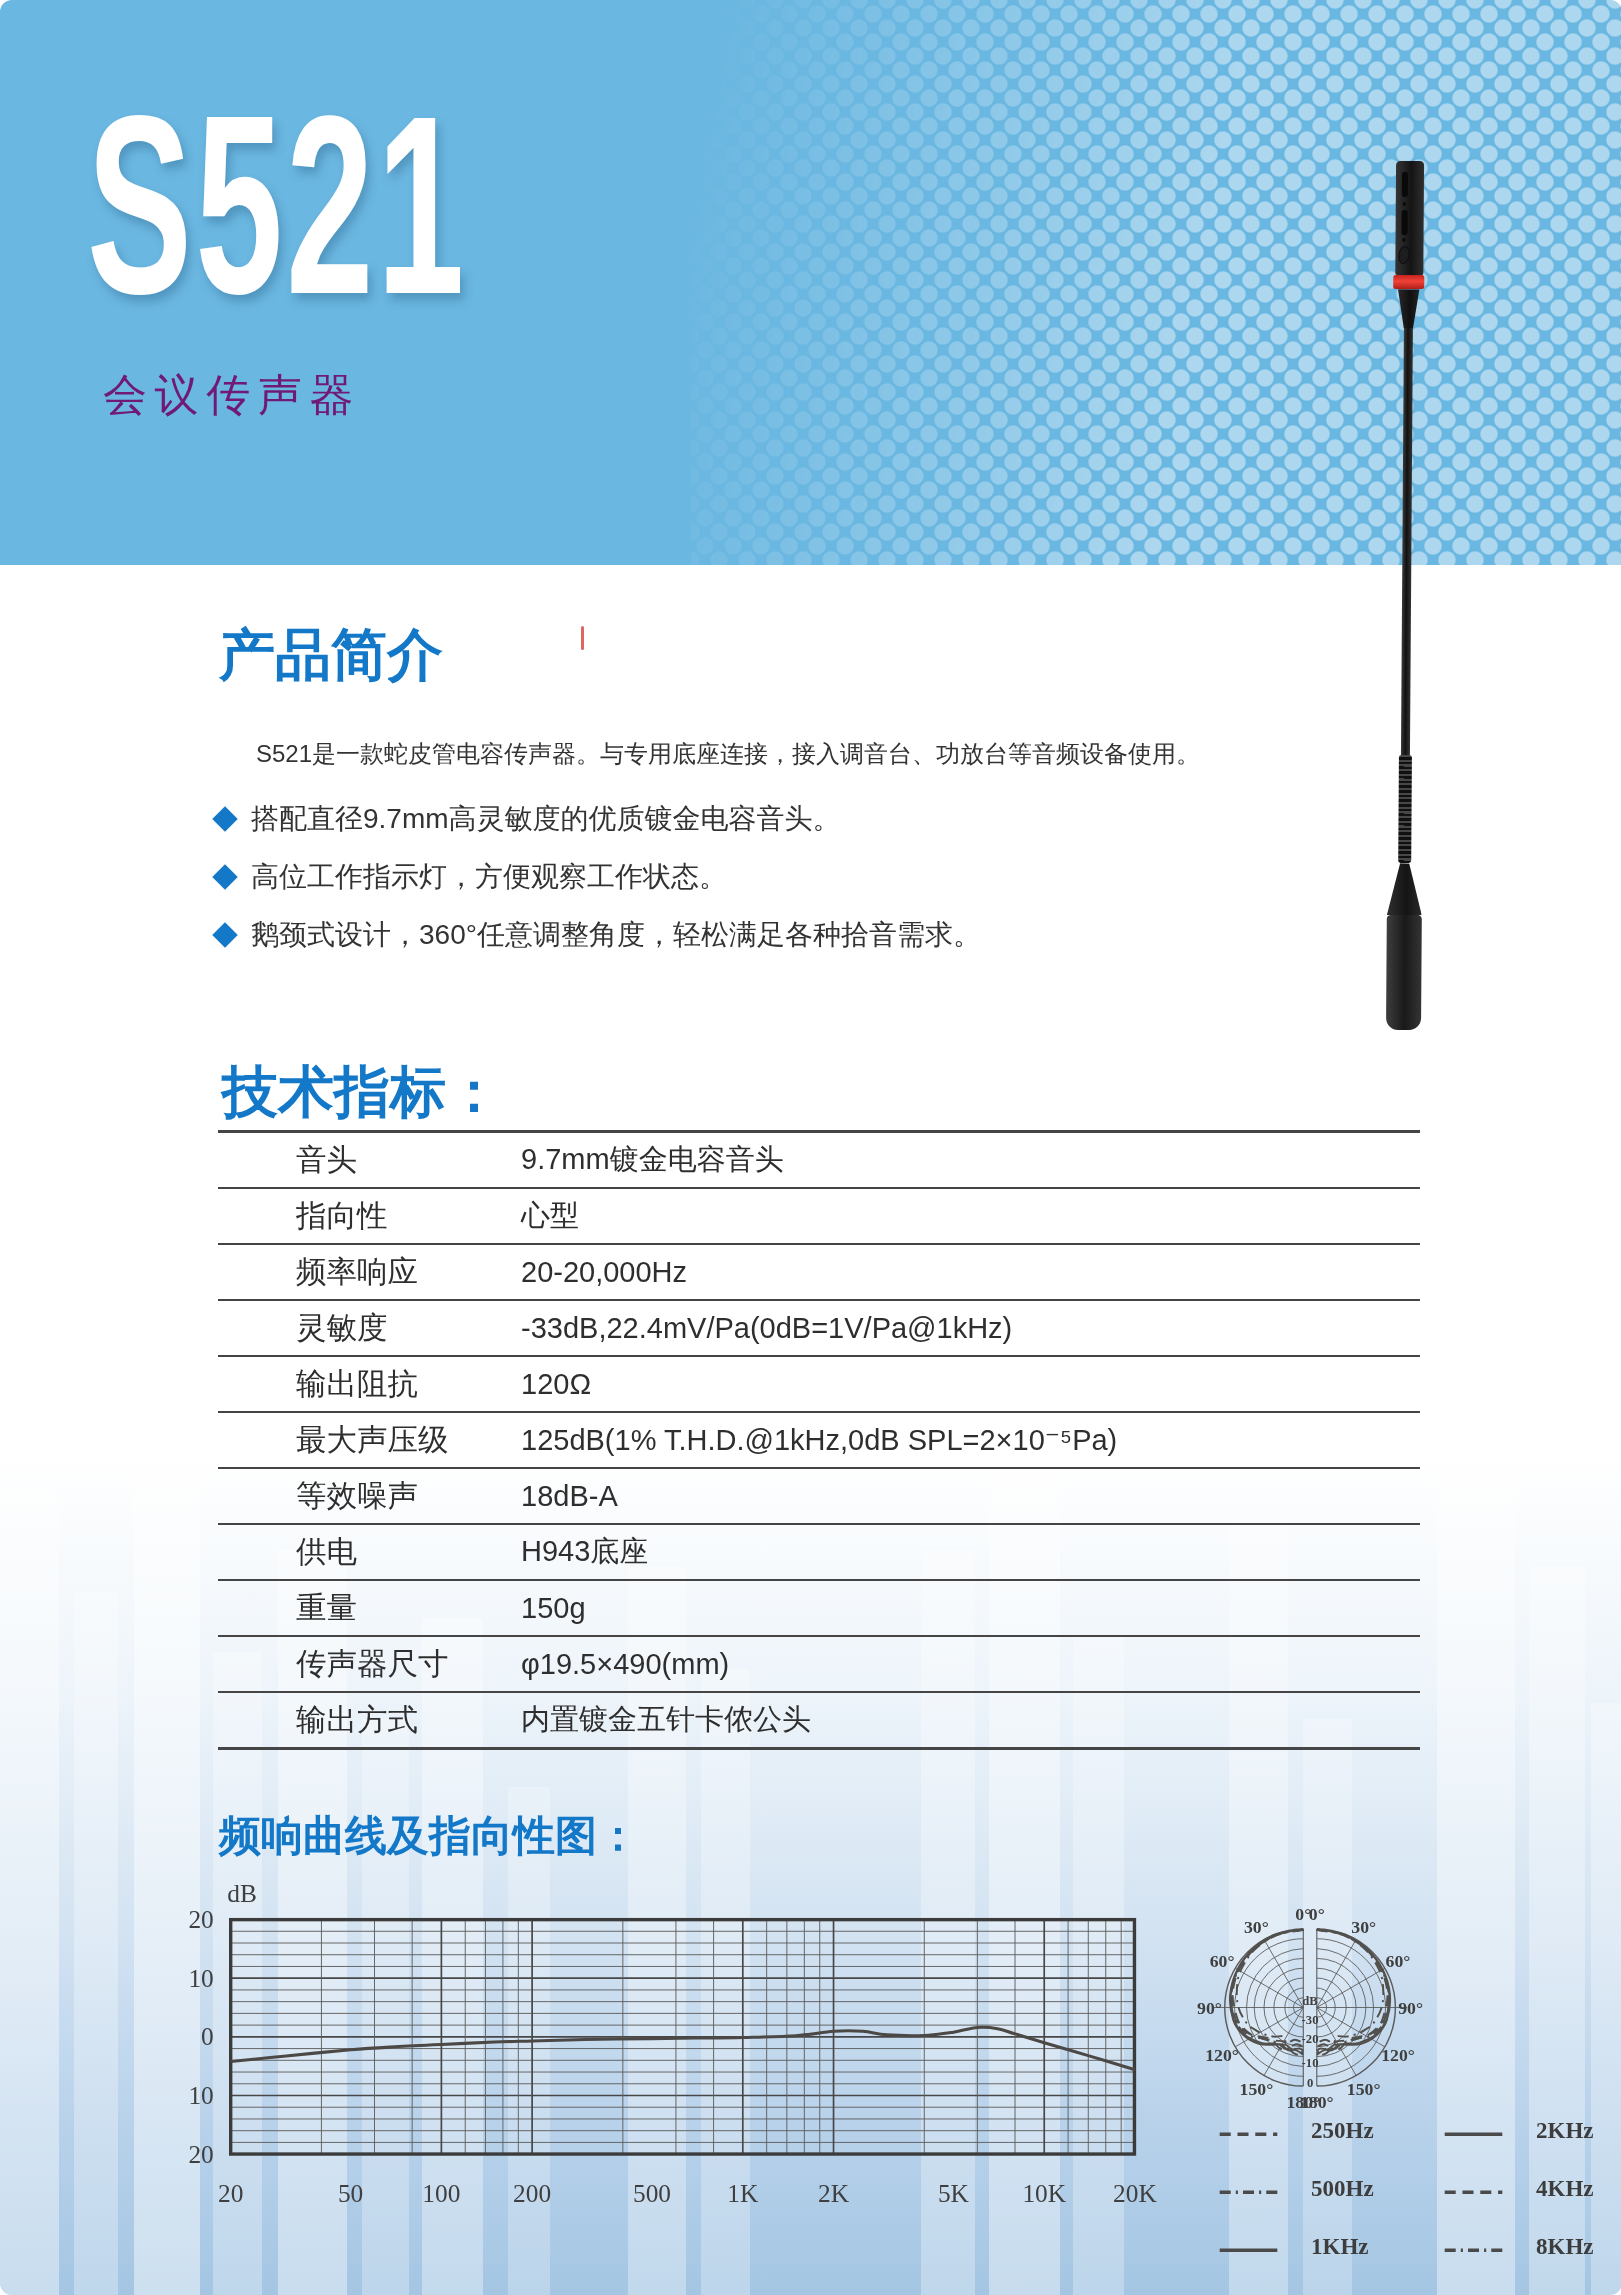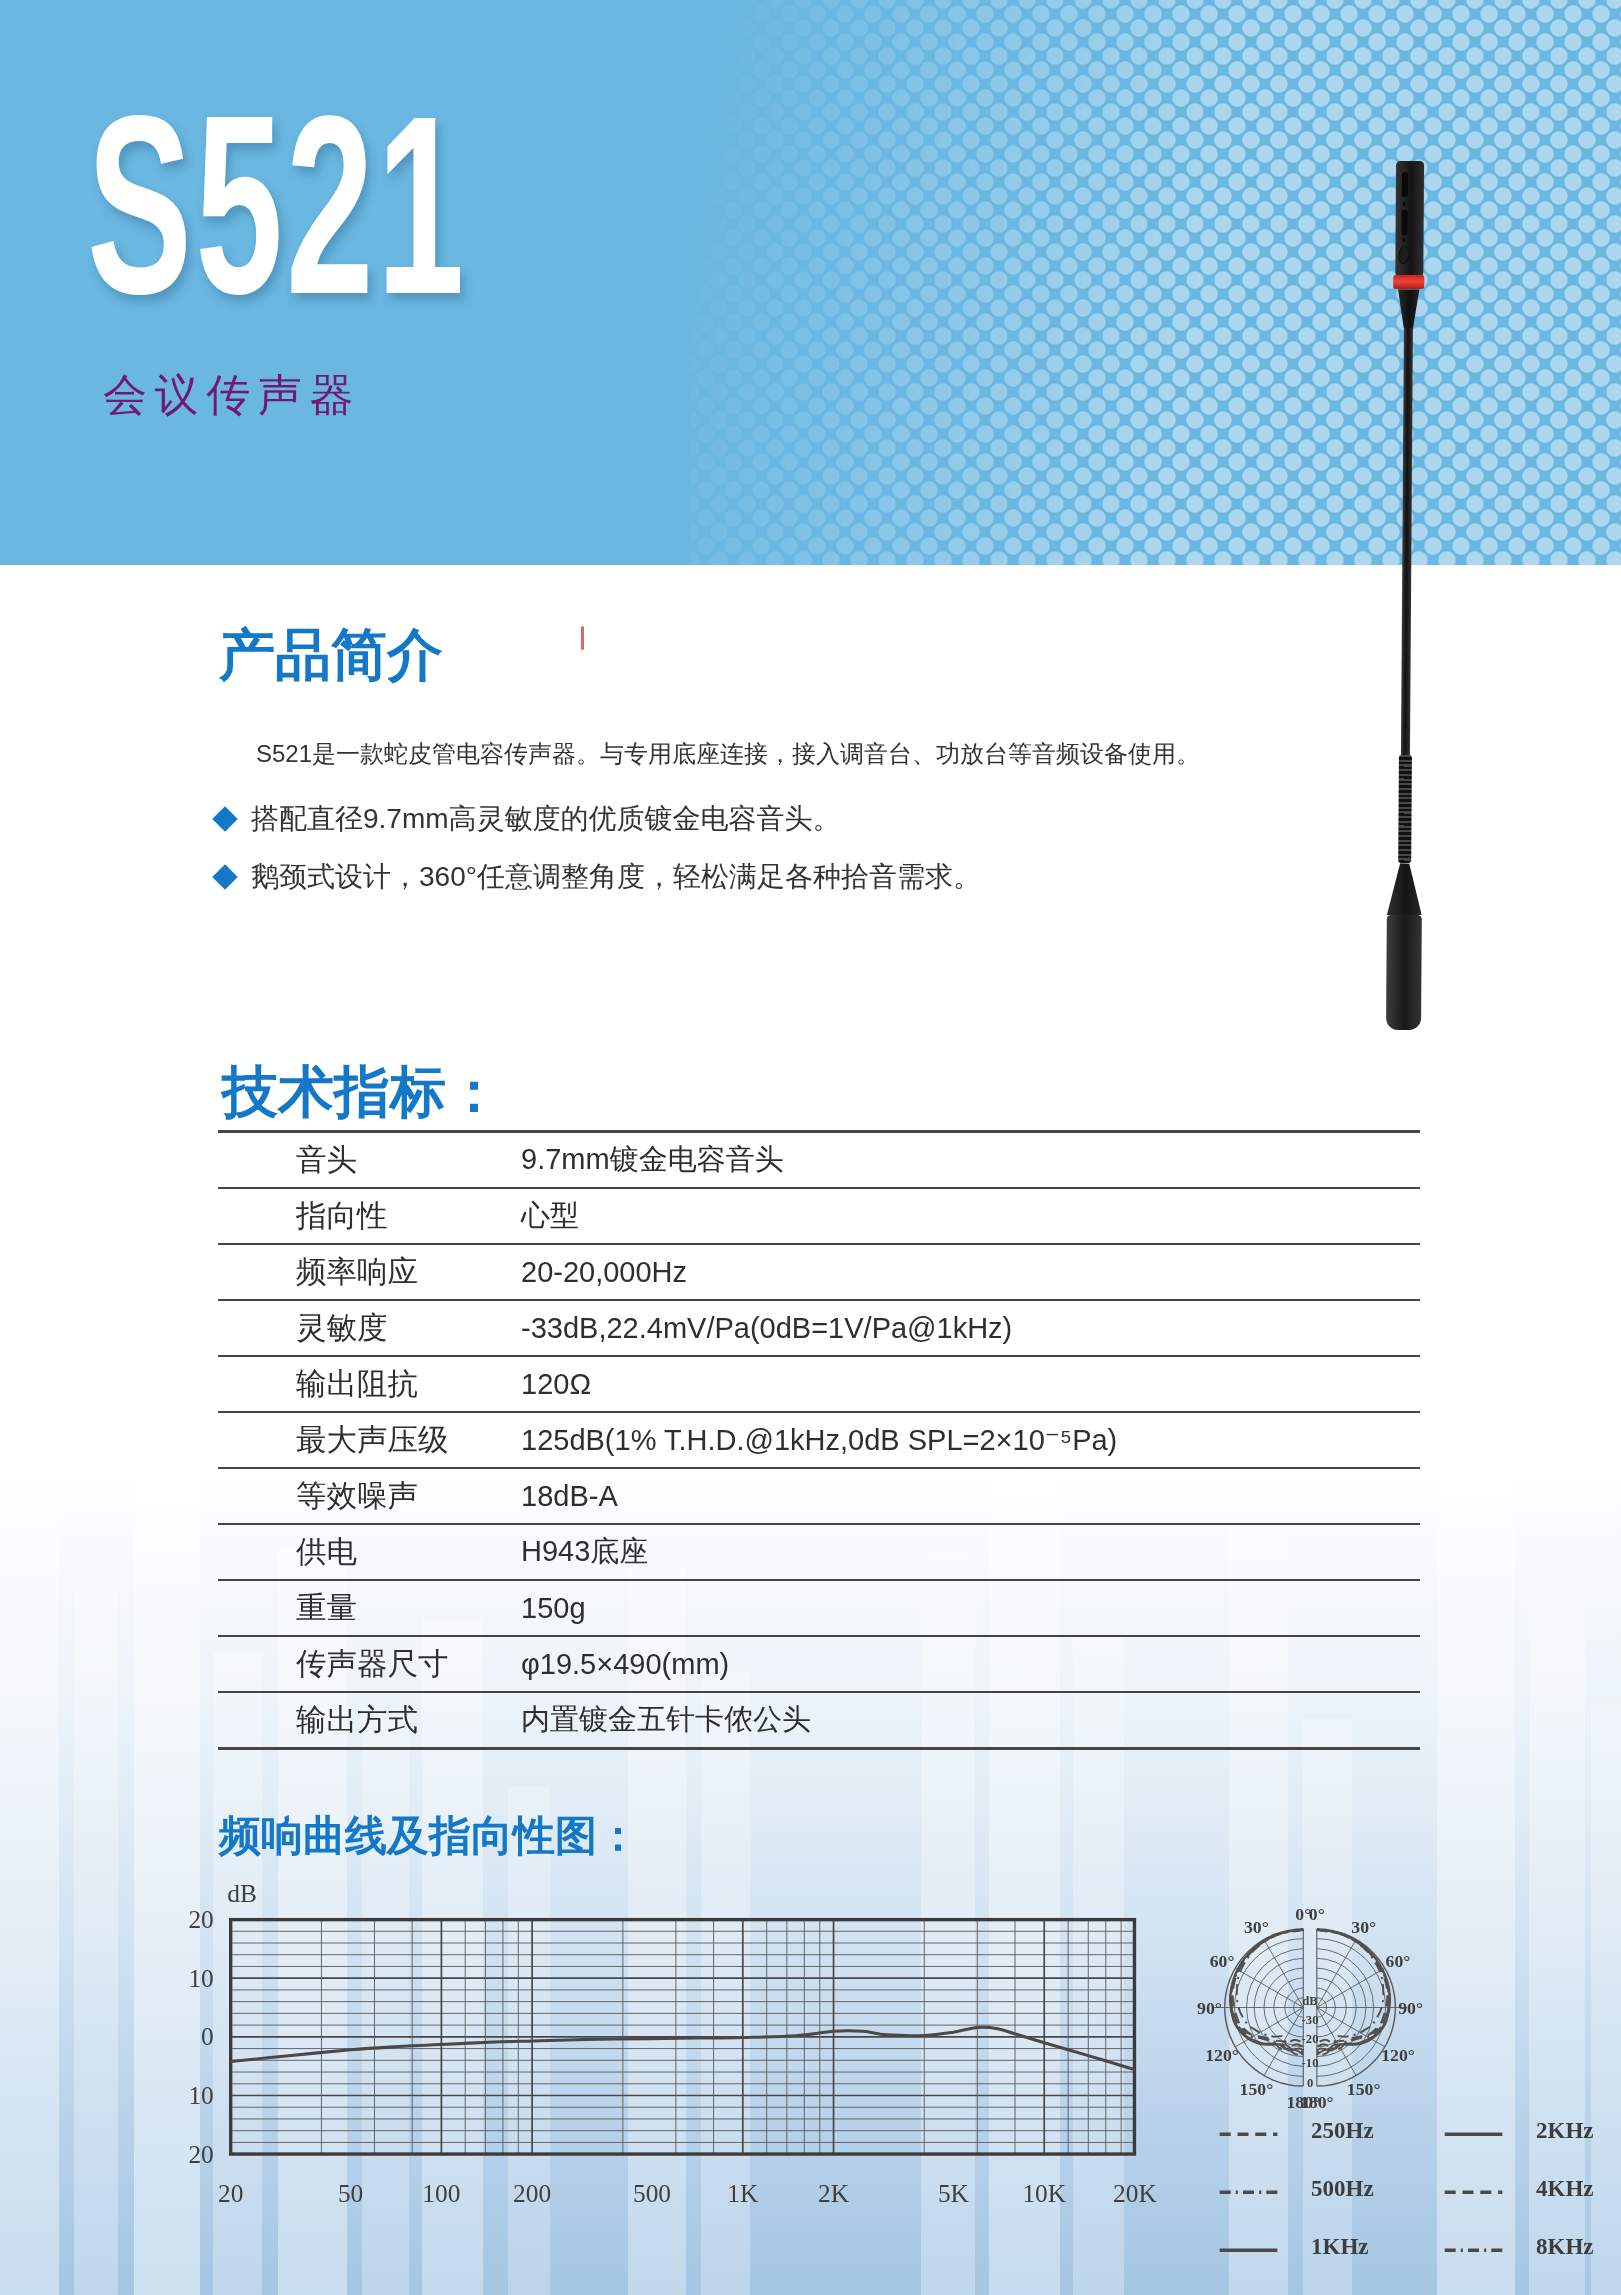--- a/index.html
+++ b/index.html
@@ -1,18 +1,18 @@
 <!DOCTYPE html>
 <html style="font-size:13.5px"><head>
 <meta charset="utf-8">
 <style>
   html,body{margin:0;padding:0;}
   body{width:1622px;height:2295px;font-family:"Liberation Sans","DejaVu Sans",sans-serif;}
   .page{position:relative;width:1622px;height:2295px;overflow:hidden;
-    background:linear-gradient(180deg,#ffffff 0px,#ffffff 1456px,#edf4fa 1693px,#d3e3f2 1930px,#b7d1ea 2133px,#a4c6e3 2295px);}
+    background:linear-gradient(180deg,#ffffff 0px,#ffffff 1456px,#edf4fa 1693px,#d3e3f2 1930px,#b7d1ea 2133px,#a4c6e3 2295px);border-radius:12px;}
 
   
   .hero{position:absolute;top:0;left:0;width:1622px;height:565px;background:#6ab7e1;}
   .dots{position:absolute;top:0;right:0;width:931px;height:565px;
     background-image:
       radial-gradient(circle, rgba(255,255,255,.45) 8px, rgba(255,255,255,0) 9.3px),
       radial-gradient(circle, rgba(255,255,255,.45) 8px, rgba(255,255,255,0) 9.3px);
     background-size:28px 28px,28px 28px;
     background-position:0 0,14px 14px;
     -webkit-mask-image:linear-gradient(100deg, rgba(0,0,0,0) 3%, #000 55%);
@@ -125,20 +125,24 @@
     <div class="m-body"></div>
   </div>
 
   <h2 class="h-intro">产品简介</h2>
   <span class="red-tick"></span>
   <p class="intro-p">S521是一款蛇皮管电容传声器。与专用底座连接，接入调音台、功放台等音频设备使用。</p>
   <ul class="features">
     <li>
       <span class="diamond"></span>
       <span>搭配直径9.7mm高灵敏度的优质镀金电容音头。</span>
+      </li>
+    <li>
+      <span class="diamond"></span>
+      <span>高位工作指示灯，方便观察工作状态。</span>
       </li>
     <li>
       <span class="diamond"></span>
       <span>鹅颈式设计，360°任意调整角度，轻松满足各种拾音需求。</span>
       </li>
   </ul>
 
   <h2 class="h-specs">技术指标：</h2>
   <div class="spec-table">
       <div class="spec-row">

